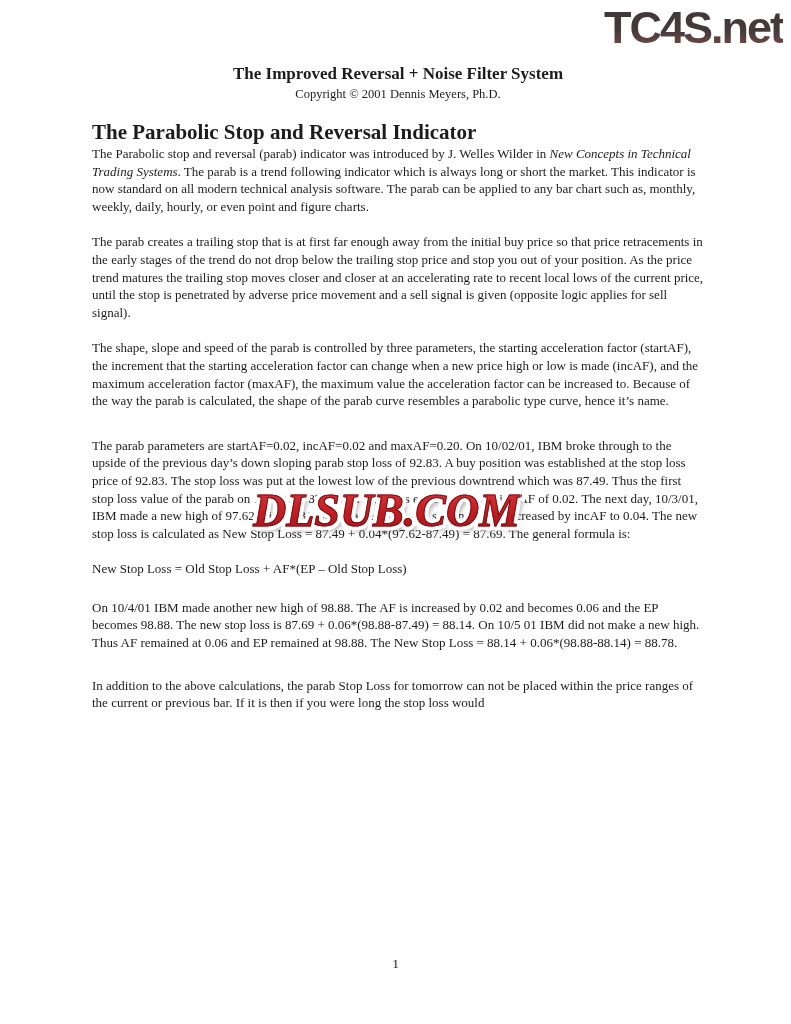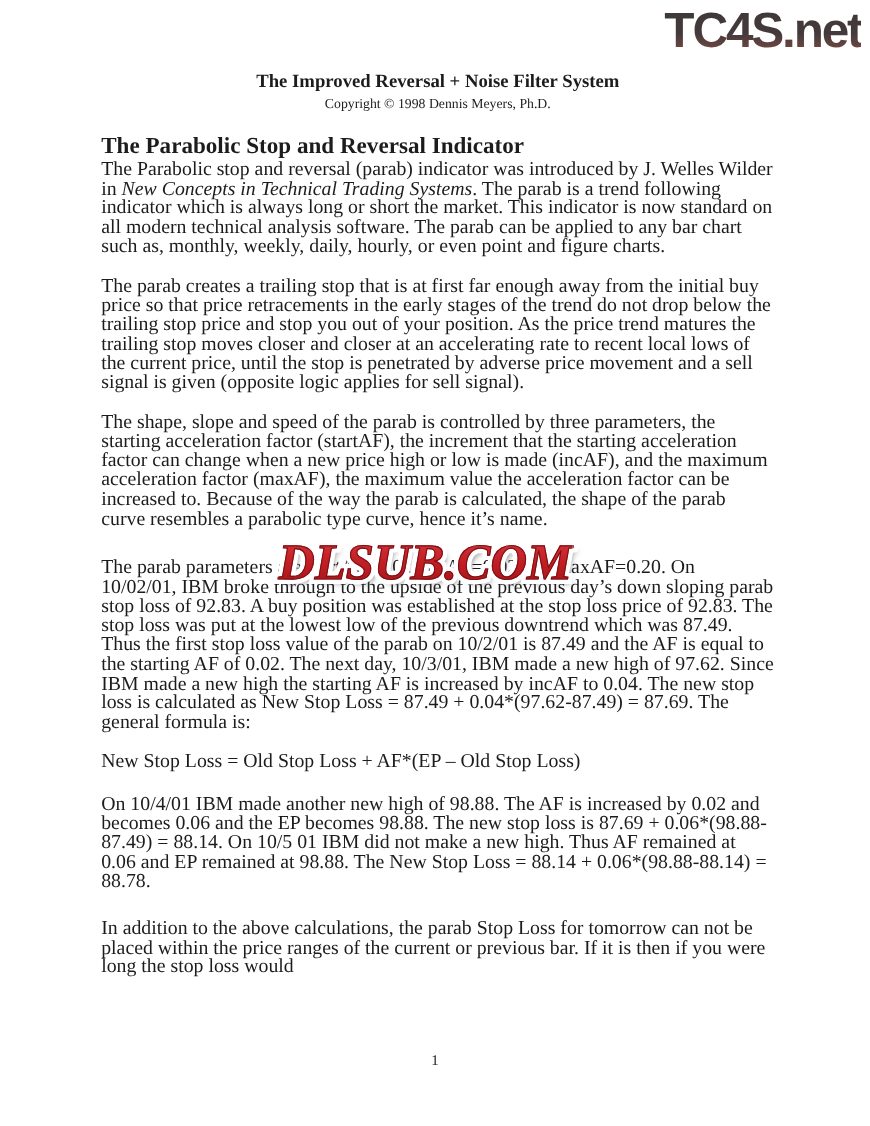--- a/index.html
+++ b/index.html
@@ -34,21 +34,21 @@
   .copyright {
     margin-top:2px; text-align:center;
     font-size:12.5px; line-height:16px;
   }
   .section-heading {
     margin:20px 0 0 0;
     font-size:21px; font-weight:bold; line-height:20px;
   }
   .content p {
     margin:18px 0 0 0;
-    font-size:18px; line-height:17.6px;
+    font-size:13px; line-height:17.6px;
     text-align:left;
   }
   .content p.p1 { margin-top:3px; }
   .content p.p4 { margin-top:26px; }
   .content p.p5 { margin-top:27px; }
   .content p.formula { margin-top:18px; }
   .content p.p6 { margin-top:17px; }
   .content p.p7 { margin-top:21px; }
   .content p.p8 { margin-top:25px; }
 
@@ -99,21 +99,21 @@
 </style>
 </head>
 <body>
 
 <div class="page">
 
   <div class="tc4s">TC4S.net</div>
 
   <div class="content">
     <h1 class="doc-title">The Improved Reversal + Noise Filter System</h1>
-    <div class="copyright">Copyright © 1998 Dennis Meyers, Ph.D.</div>
+    <div class="copyright">Copyright © 2001 Dennis Meyers, Ph.D.</div>
 
     <h2 class="section-heading">The Parabolic Stop and Reversal Indicator</h2>
 
     <p class="p1"><span>The Parabolic stop and reversal (parab) indicator was introduced by J. Welles Wilder in </span><i>New Concepts in Technical Trading Systems</i><span>. The parab is a trend following  indicator which is always long or short the market. This indicator is now standard on all modern technical analysis software. The parab can be applied to any  bar chart such as, monthly, weekly, daily, hourly, or even point and figure charts.</span></p>
 
     <p class="p2">The parab creates a trailing stop that is at first far enough away from the initial buy price so that price retracements in the early stages of the trend do not drop below the trailing stop price and stop you out of your position.  As the price trend matures the trailing stop moves closer and closer at an accelerating rate to recent local lows of the current price, until the stop is penetrated by adverse price movement and a sell signal is given (opposite logic applies for sell signal).</p>
 
     <p class="p3">The shape, slope and speed of the parab is controlled by three parameters, the starting acceleration factor (startAF), the increment that the starting acceleration factor can change when a new price high or low is made (incAF), and the maximum acceleration factor (maxAF), the maximum value the acceleration factor can be increased to.  Because of the way the parab is calculated, the shape of the parab curve resembles a parabolic type curve, hence it’s name.</p>
 
 

